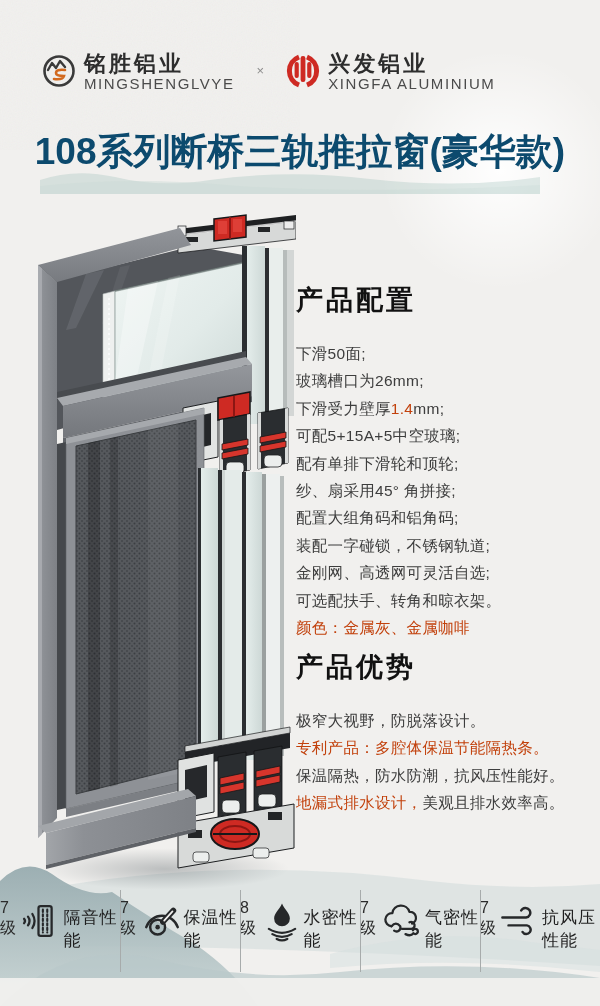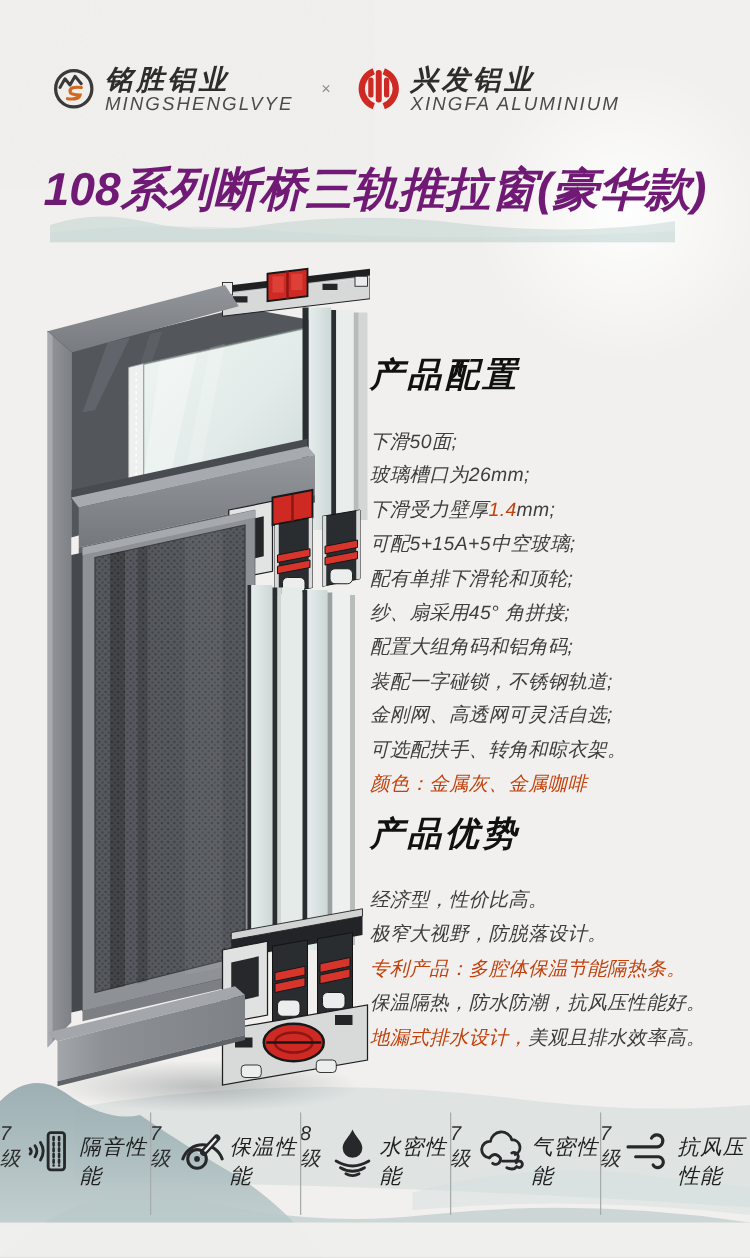--- a/index.html
+++ b/index.html
@@ -1,40 +1,39 @@
 <!DOCTYPE html>
 <html><head>
 <meta charset="utf-8">
 <style>
   html,body{margin:0;padding:0;background:#dddcda;}
   .page{
     position:relative; width:600px; height:1006px; margin:0 auto;
     background:#f1f0ee; overflow:hidden;
     font-family:"Liberation Sans","DejaVu Sans",sans-serif;
     color:#3f3f3f;
-    font-style:italic;
   }
   .noise{position:absolute;inset:0;opacity:.05;pointer-events:none;}
   .glow{
     position:absolute;left:375px;top:45px;width:250px;height:250px;border-radius:50%;
     background:radial-gradient(circle at 50% 50%, rgba(255,255,255,.95) 0%, rgba(255,255,255,0) 68%);
     pointer-events:none;
   }
   
   .brandbar{position:absolute;left:42px;top:52px;display:flex;align-items:center;}
   .brand{display:flex;align-items:center;}
   .brand .mark{flex:0 0 auto;}
   .brand .words{margin-left:8px;display:flex;flex-direction:column;}
   .brand .cn{font-size:22px;font-weight:700;color:#2d2d2d;letter-spacing:3px;line-height:24px;}
   .brand .en{font-size:15px;color:#4b4b4b;letter-spacing:1.6px;line-height:11px;margin-top:2px;}
   .brand-sep{margin:0 22px;font-size:13px;color:#8d8d8d;}
   
   .title-wrap{position:absolute;left:0;top:128px;width:600px;text-align:center;}
   .title{
-    font-size:37px;font-weight:700;color:#701a75;letter-spacing:0px;line-height:48px;
+    font-size:37px;font-weight:700;color:#0c4a6e;letter-spacing:0px;line-height:48px;
     white-space:nowrap;
   }
   .title-mountains{position:absolute;left:40px;top:36px;width:500px;height:30px;opacity:.5;pointer-events:none;}
   
   .figure{position:absolute;left:28px;top:212px;width:268px;height:665px;}
   .figure-shadow{
     position:absolute;left:40px;top:848px;width:250px;height:42px;
     background:radial-gradient(ellipse at 50% 50%, rgba(88,97,102,.35) 0%, rgba(88,97,102,0) 70%);
     pointer-events:none;
   }
@@ -270,21 +269,20 @@
         <div class="txt-line"><span>装配一字碰锁，不锈钢轨道;</span></div>
         <div class="txt-line"><span>金刚网、高透网可灵活自选;</span></div>
         <div class="txt-line"><span>可选配扶手、转角和晾衣架。</span></div>
         <div class="txt-line"><span class="red">颜色：金属灰、金属咖啡</span></div>
       </div>
   </div>
 
   <div class="col col-adv">
     <h2 class="sec-heading">产品优势</h2>
     <div>
-        <div class="txt-line"><span>经济型，性价比高。</span></div>
         <div class="txt-line"><span>极窄大视野，防脱落设计。</span></div>
         <div class="txt-line"><span class="red">专利产品：多腔体保温节能隔热条。</span></div>
         <div class="txt-line"><span>保温隔热，防水防潮，抗风压性能好。</span></div>
         <div class="txt-line"><span class="red">地漏式排水设计，</span><span>美观且排水效率高。</span></div>
       </div>
   </div>
 
   <div class="badges">
     <div class="badge">
       <span class="badge-level">7级</span>

